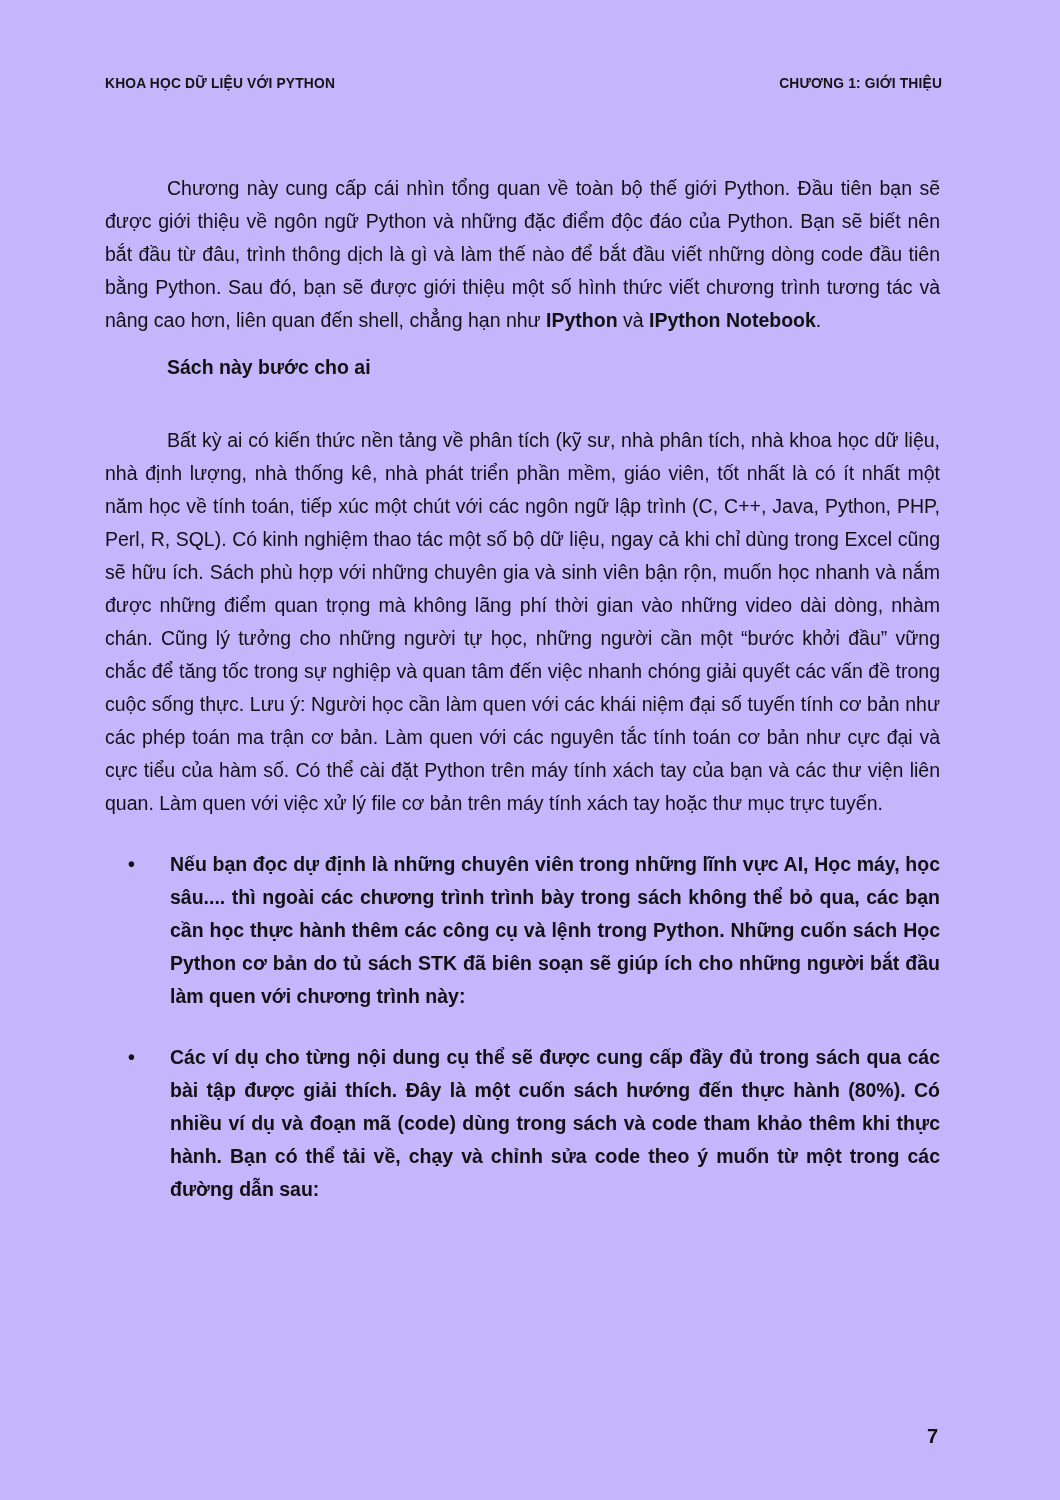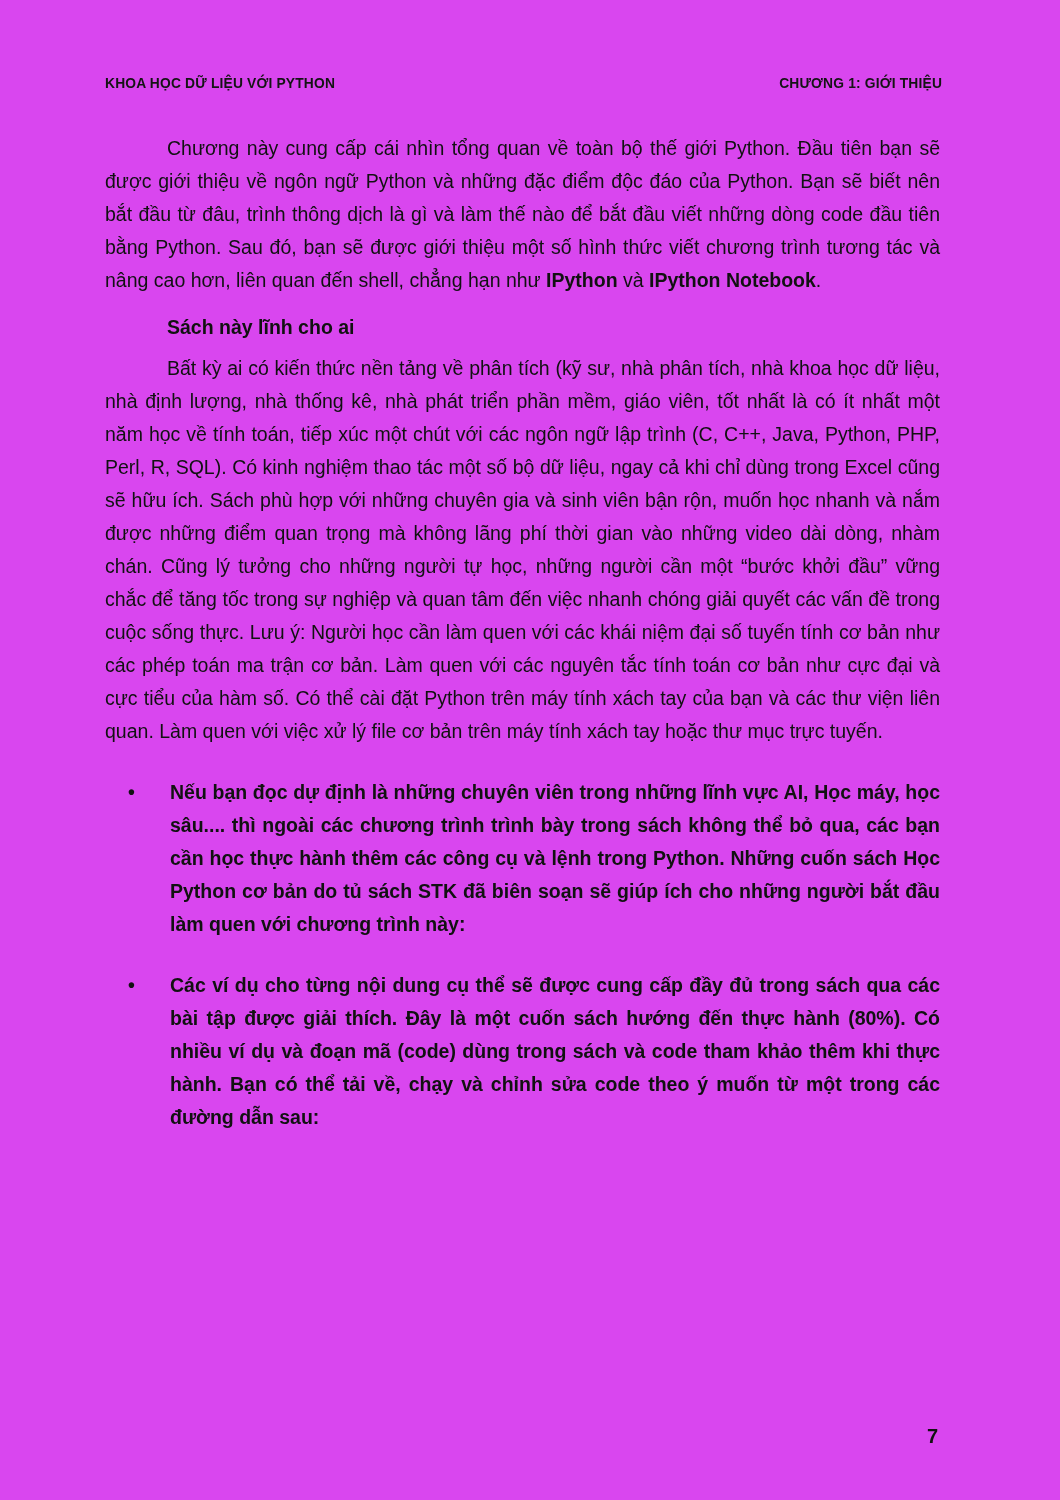--- a/index.html
+++ b/index.html
@@ -5,21 +5,21 @@
   html, body {
     margin: 0;
     padding: 0;
     background: #e8e8e6;
   }
   .page {
     position: relative;
     width: 1060px;
     height: 1500px;
     margin: 0 auto;
-    background: #d946ef;
+    background: #c4b5fd;
     overflow: hidden;
     font-family: "Liberation Sans", "DejaVu Sans", sans-serif;
     color: #111111;
     box-sizing: border-box;
   }
   .page-header {
     position: absolute;
     top: 74px;
     left: 105px;
     right: 118px;
@@ -43,20 +43,21 @@
     width: 835px;
     font-size: 19.5px;
     line-height: 33px;
     text-align: justify;
   }
   .para {
     margin: 0;
   }
   .indent {
     text-indent: 62px;
+    margin-top: 40px;
   }
   .section-heading {
     font-size: 19.5px;
     line-height: 33px;
     font-weight: bold;
     margin: 14px 0 8px 62px;
   }
   .bullets {
     list-style: none;
     margin: 24px 0 0 0;
@@ -95,21 +96,21 @@
 
   <header class="page-header">
     <span class="hdr-left">KHOA HỌC DỮ LIỆU VỚI PYTHON</span>
     <span class="hdr-right">CHƯƠNG 1: GIỚI THIỆU</span>
   </header>
 
   <main class="page-body">
 
     <p class="para indent"><span>Chương này cung cấp cái nhìn tổng quan về toàn bộ thế giới Python. Đầu tiên bạn sẽ được giới thiệu về ngôn ngữ Python và những đặc điểm độc đáo của Python. Bạn sẽ biết nên bắt đầu từ đâu, trình thông dịch là gì và làm thế nào để bắt đầu viết những dòng code đầu tiên bằng Python. Sau đó, bạn sẽ được giới thiệu một số hình thức viết chương trình tương tác và nâng cao hơn, liên quan đến shell, chẳng hạn như </span><strong>IPython</strong><span> và </span><strong>IPython Notebook</strong><span>.</span></p>
 
-    <h2 class="section-heading">Sách này lĩnh cho ai</h2>
+    <h2 class="section-heading">Sách này bước cho ai</h2>
 
     <p class="para indent">Bất kỳ ai có kiến thức nền tảng về phân tích (kỹ sư, nhà phân tích, nhà khoa học dữ liệu, nhà định lượng, nhà thống kê, nhà phát triển phần mềm, giáo viên, tốt nhất là có ít nhất một năm học về tính toán, tiếp xúc một chút với các ngôn ngữ lập trình (C, C++, Java, Python, PHP, Perl, R, SQL). Có kinh nghiệm thao tác một số bộ dữ liệu, ngay cả khi chỉ dùng trong Excel cũng sẽ hữu ích. Sách phù hợp với những chuyên gia và sinh viên bận rộn, muốn học nhanh và nắm được những điểm quan trọng mà không lãng phí thời gian vào những video dài dòng, nhàm chán. Cũng lý tưởng cho những người tự học, những người cần một “bước khởi đầu” vững chắc để tăng tốc trong sự nghiệp và quan tâm đến việc nhanh chóng giải quyết các vấn đề trong cuộc sống thực. Lưu ý: Người học cần làm quen với các khái niệm đại số tuyến tính cơ bản như các phép toán ma trận cơ bản. Làm quen với các nguyên tắc tính toán cơ bản như cực đại và cực tiểu của hàm số. Có thể cài đặt Python trên máy tính xách tay của bạn và các thư viện liên quan. Làm quen với việc xử lý file cơ bản trên máy tính xách tay hoặc thư mục trực tuyến.</p>
 
     <ul class="bullets">
       <li class="bullet-item">
         <span class="bullet-marker">•</span>
         <span class="bullet-text">Nếu bạn đọc dự định là những chuyên viên trong những lĩnh vực AI, Học máy, học sâu.... thì ngoài các chương trình trình bày trong sách không thể bỏ qua, các bạn cần học thực hành thêm các công cụ và lệnh trong Python. Những cuốn sách Học Python cơ bản do tủ sách STK đã biên soạn sẽ giúp ích cho những người bắt đầu làm quen với chương trình này:</span>
       </li>
       <li class="bullet-item">
         <span class="bullet-marker">•</span>

